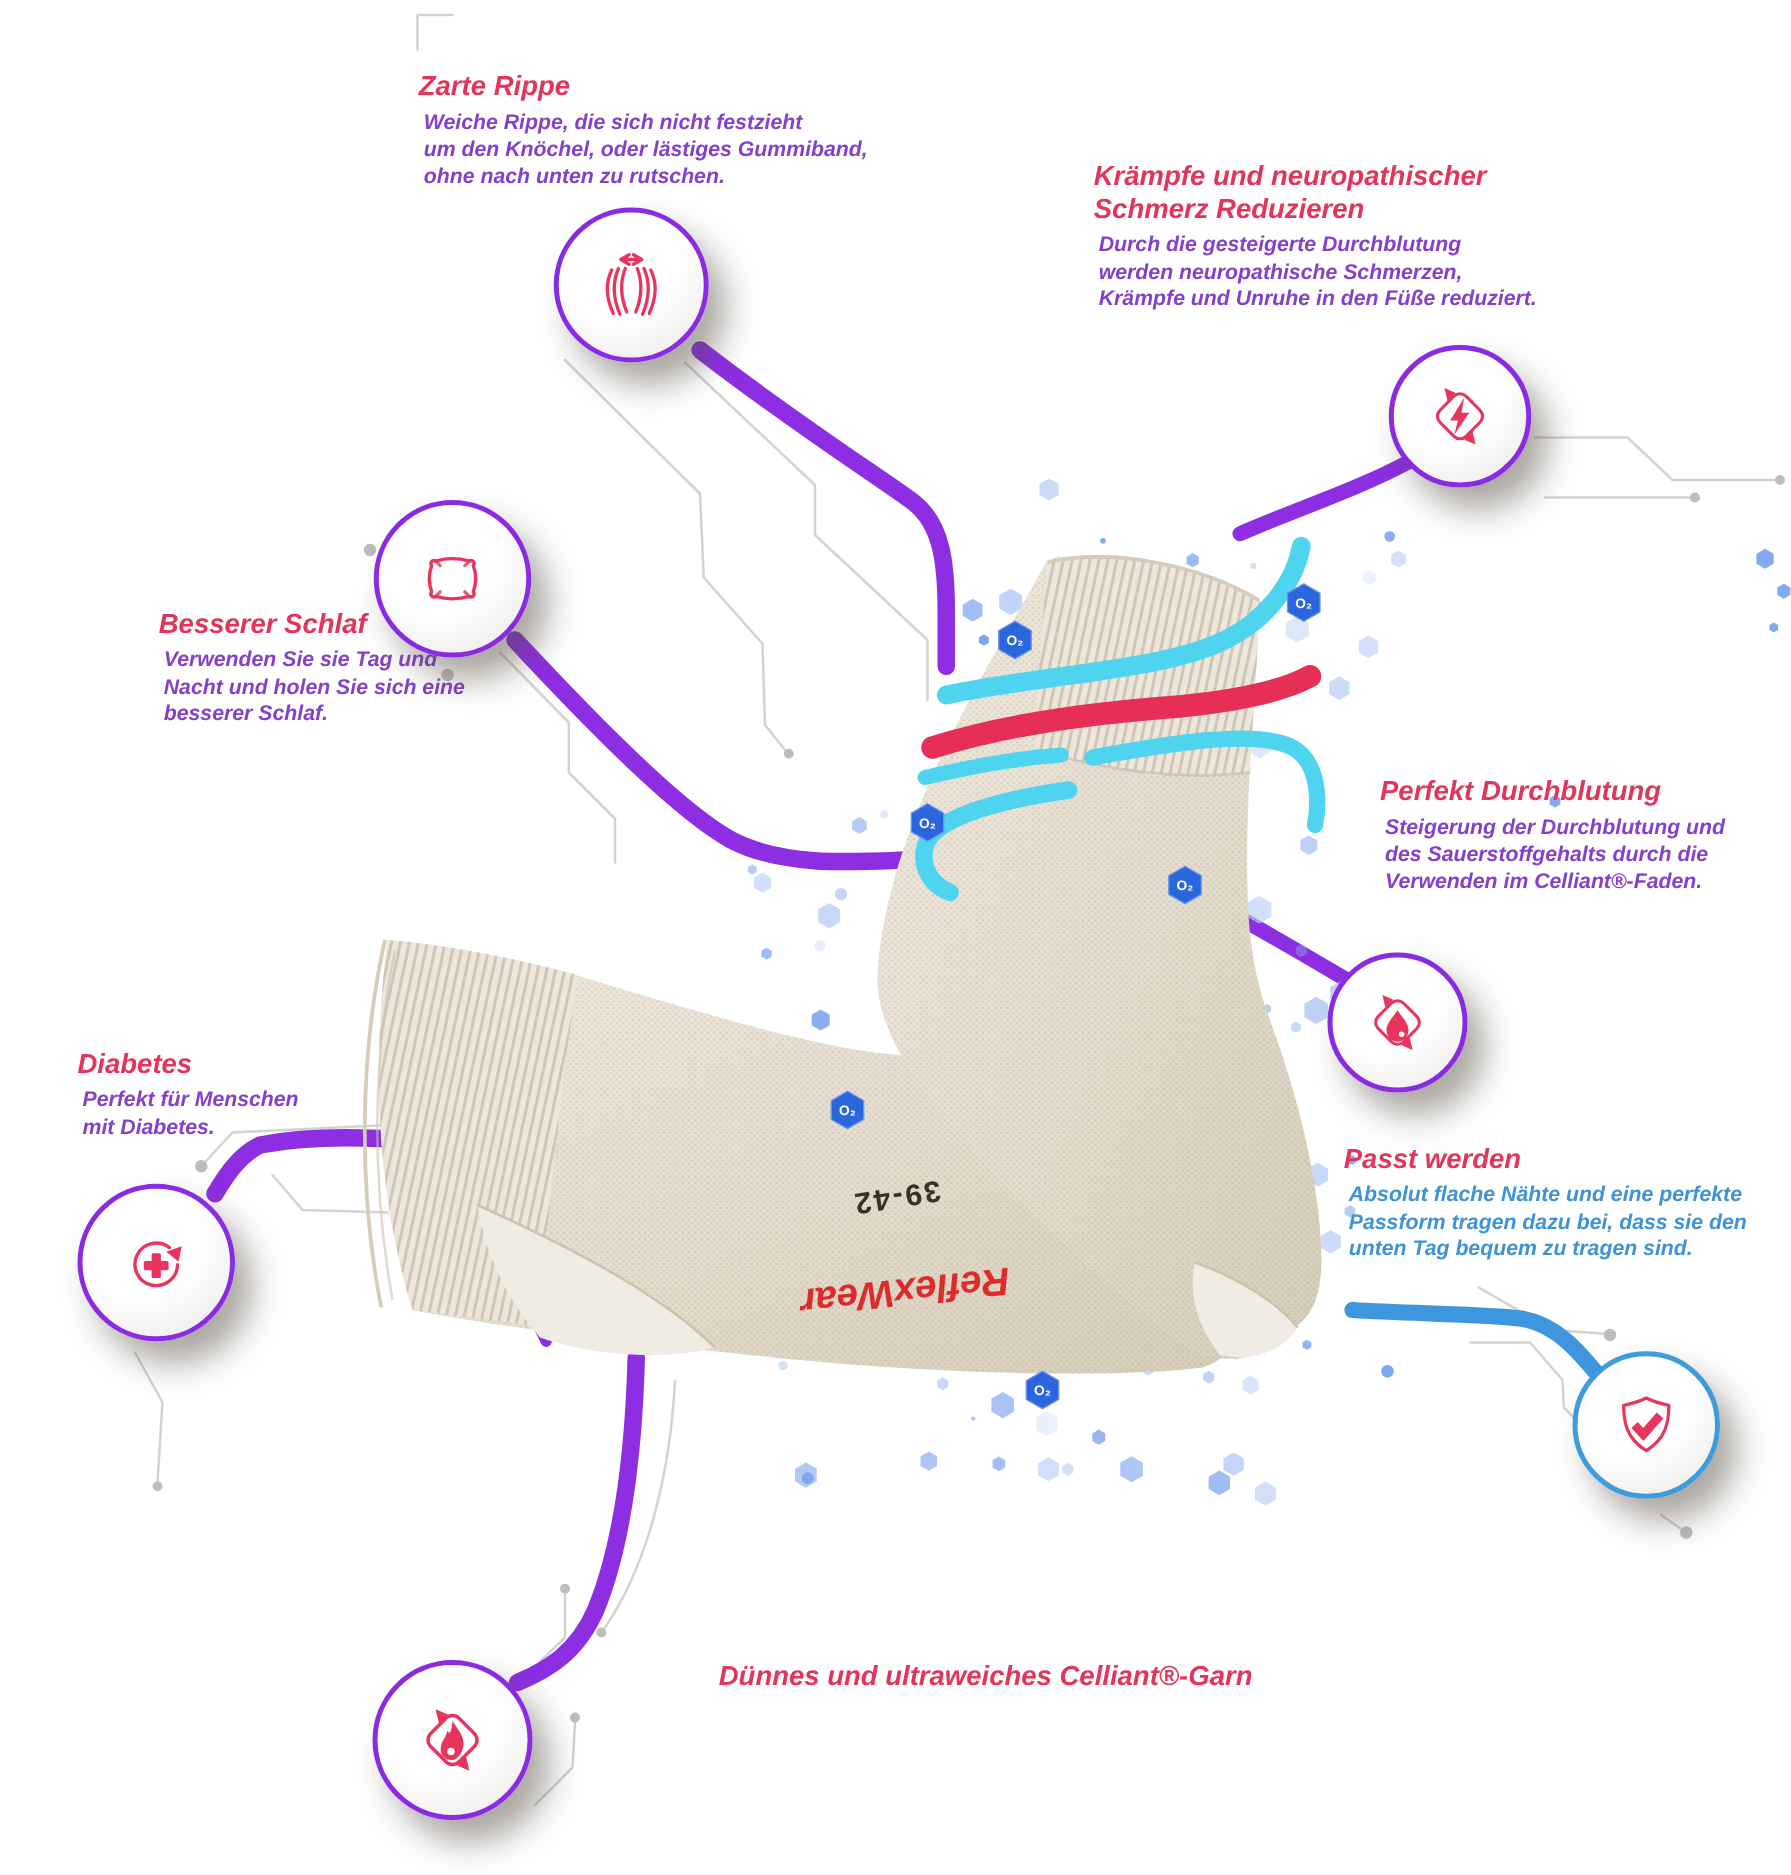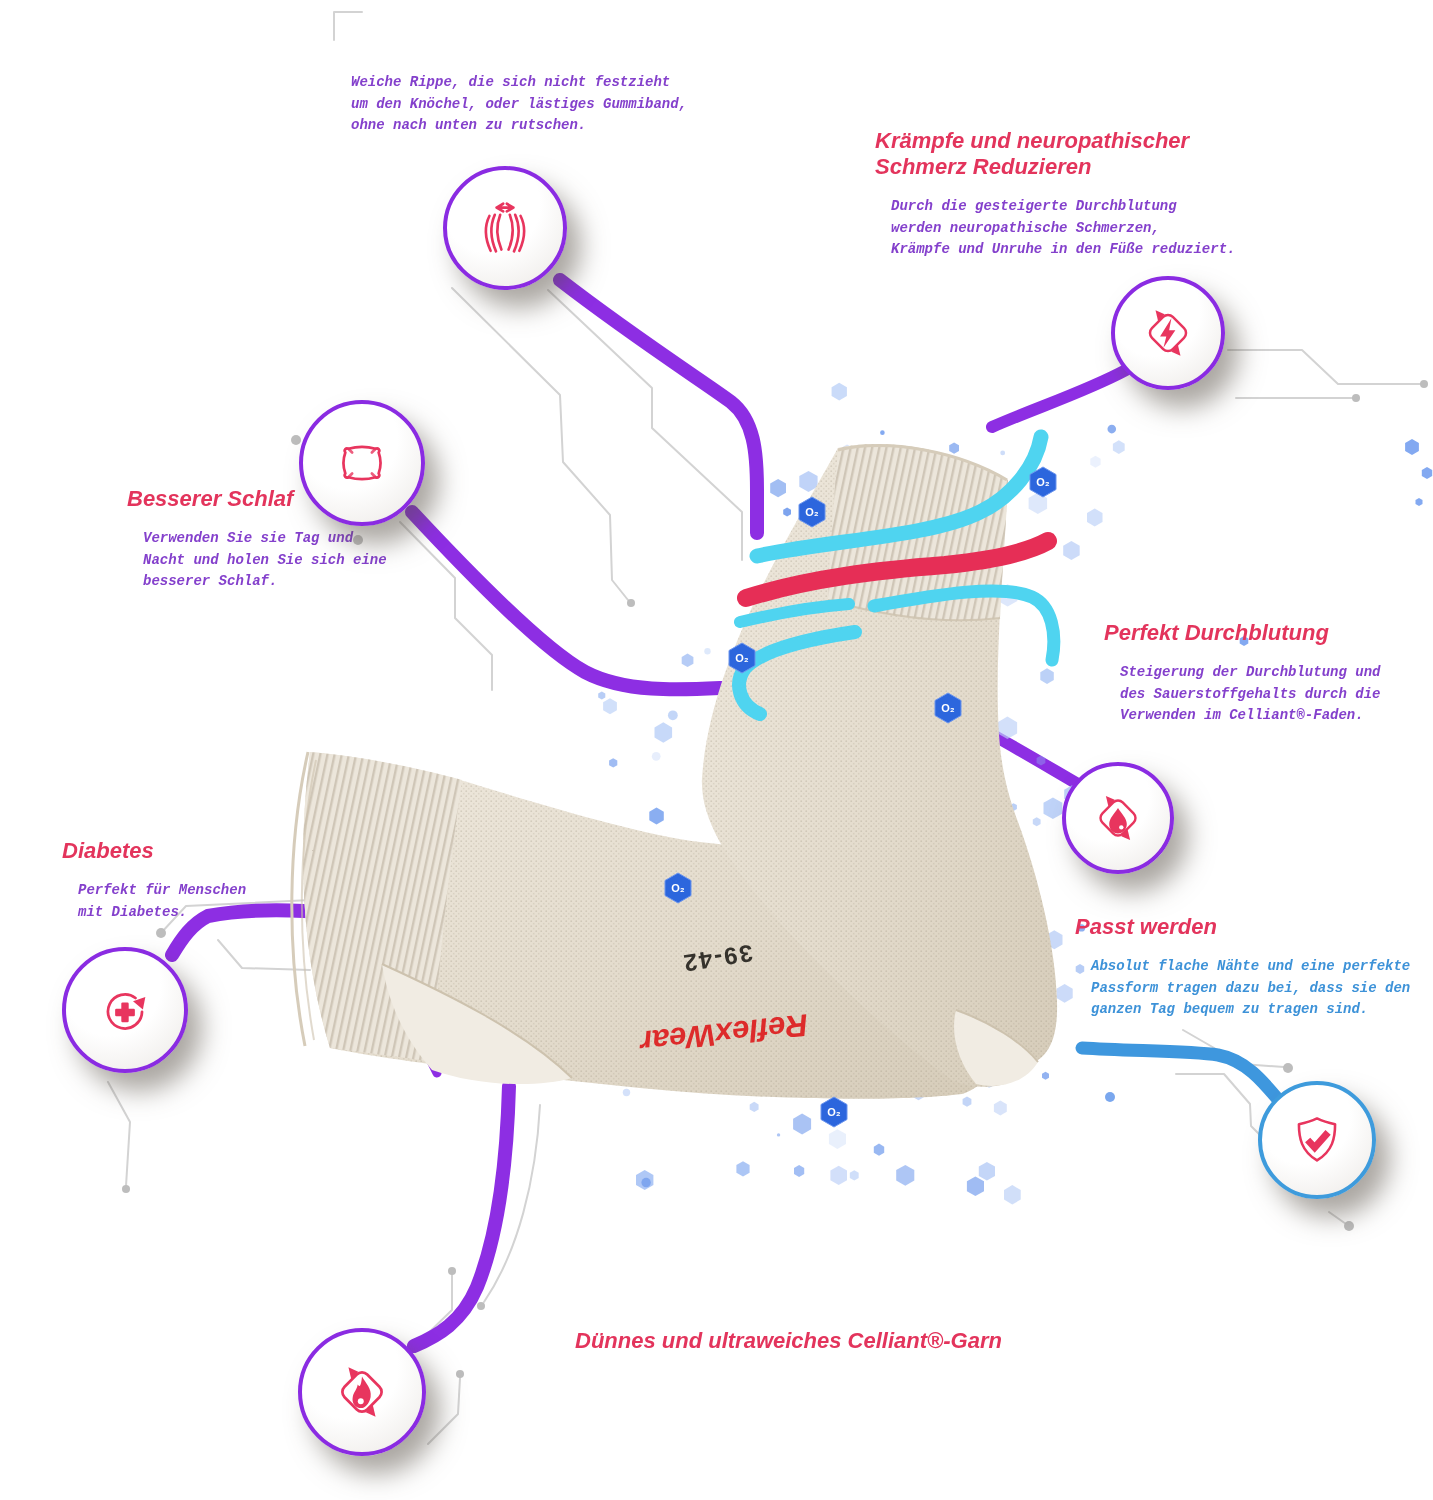--- a/index.html
+++ b/index.html
@@ -2,21 +2,21 @@
 <html style="--heading: #e3345c; --body_purple: #8440cc; --body_blue: #3d92d8; --connector_purple: #8d2ee3; --connector_blue: #3e97de; --ring_purple: #8a2be2; --ring_blue: #3e9bdc; --swoosh_cyan: #4fd4f0; --swoosh_red: #e62e56; --icon_pink: #e8355e; --particle_blue: #6d9aee; --badge_blue: #2c66dd; --sock_beige: #e6dfd2;"><head>
 <meta charset="utf-8">
 <style>
   html,body{margin:0;padding:0;background:#fff;}
   body{width:1433px;height:1500px;overflow:hidden;font-family:"Liberation Sans",sans-serif;}
   #canvas{position:relative;width:1433px;height:1500px;background:#fff;}
   svg#scene{position:absolute;left:0;top:0;}
 
   .feature{position:absolute;font-style:italic;font-weight:bold;}
   .feature h2{margin:0 0 5px 0;font-size:22px;line-height:26px;color:var(--heading);white-space:pre-line;}
-  .feature p{margin:16px;font-size:14px;line-height:21.5px;color:var(--body_purple);white-space:pre-line;font-family:Liberation Mono, monospace;}
+  .feature p{margin:4px;font-size:17px;line-height:21.5px;color:var(--body_purple);white-space:pre-line;}
   .feature.blue p{color:var(--body_blue);}
 
   .node{position:absolute;border-radius:50%;
         background:radial-gradient(circle at 38% 30%, #ffffff 45%, #f3f1ef 78%, #eae8e5 100%);
         border:4px solid var(--ring_purple);
         box-shadow:14px 18px 26px rgba(88,80,70,.5);
         display:flex;align-items:center;justify-content:center;}
   .node.blue{border-color:var(--ring_blue);}
   .node svg{display:block;}
 
@@ -242,20 +242,21 @@
         <polygon points="961.0,715.5 948.0,723.0 935.0,715.5 935.0,700.5 948.0,693.0 961.0,700.5" fill="#2c66dd" stroke="#6b95ee" stroke-width="1"></polygon>
         <text x="948" y="712" text-anchor="middle" font-size="11" font-weight="bold" fill="#fff" font-style="normal">O₂</text>
         <polygon points="691.0,895.5 678.0,903.0 665.0,895.5 665.0,880.5 678.0,873.0 691.0,880.5" fill="#2c66dd" stroke="#6b95ee" stroke-width="1"></polygon>
         <text x="678" y="892" text-anchor="middle" font-size="11" font-weight="bold" fill="#fff" font-style="normal">O₂</text>
         <polygon points="847.0,1119.5 834.0,1127.0 821.0,1119.5 821.0,1104.5 834.0,1097.0 847.0,1104.5" fill="#2c66dd" stroke="#6b95ee" stroke-width="1"></polygon>
         <text x="834" y="1116" text-anchor="middle" font-size="11" font-weight="bold" fill="#fff" font-style="normal">O₂</text>
       </g>
 </svg>
 
 <div class="feature" style="left:335px;top:56px;">
+  <h2>Zarte Rippe</h2>
   <p>Weiche Rippe, die sich nicht festzieht
 um den Knöchel, oder lästiges Gummiband,
 ohne nach unten zu rutschen.</p>
 </div>
 
 <div class="feature" style="left:875px;top:128px;">
   <h2>Krämpfe und neuropathischer
 Schmerz Reduzieren</h2>
   <p>Durch die gesteigerte Durchblutung
 werden neuropathische Schmerzen,
@@ -279,21 +280,21 @@
 <div class="feature" style="left:62px;top:838px;">
   <h2>Diabetes</h2>
   <p>Perfekt für Menschen
 mit Diabetes.</p>
 </div>
 
 <div class="feature blue" style="left:1075px;top:914px;">
   <h2>Passt werden</h2>
   <p>Absolut flache Nähte und eine perfekte
 Passform tragen dazu bei, dass sie den
-ganzen Tag bequem zu tragen sind.</p>
+unten Tag bequem zu tragen sind.</p>
 </div>
 
 <div class="feature" style="left:575px;top:1328px;">
   <h2>Dünnes und ultraweiches Celliant®-Garn</h2>
 </div>
 
 <div class="node" style="left:443px;top:166px;width:116px;height:116px;">
   <svg width="72" height="72" viewBox="0 0 60 60">
     <path class="ico" stroke-width="2" d="M23,13 H37 M23,13 l5.5,-3.2 M23,13 l5.5,3.2 M37,13 l-5.5,-3.2 M37,13 l-5.5,3.2"></path>
     <path class="ico" stroke-width="2" d="M17,20 C13,28 13,38 18,49 M21.5,19 C17.5,28 17.5,38 22.5,49.5 M26,19 C22.5,28 22.5,37 27,48"></path>

